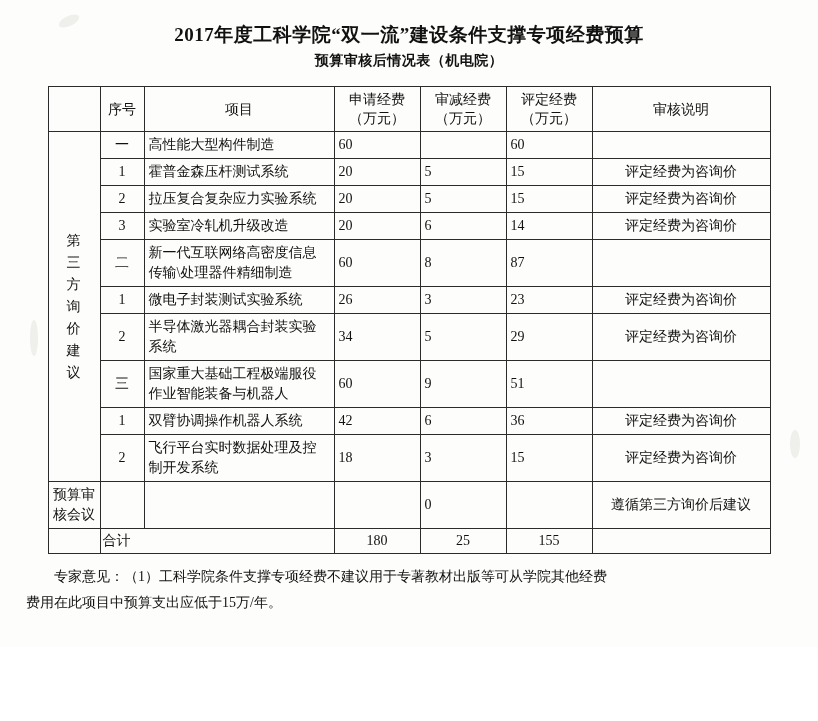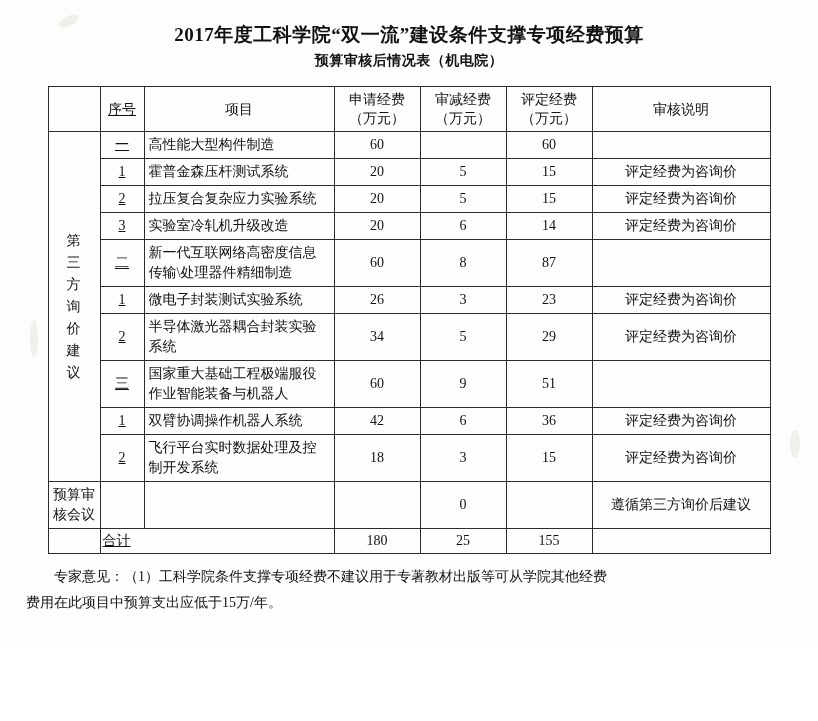--- a/index.html
+++ b/index.html
@@ -50,23 +50,23 @@
     font-family: "Liberation Serif", serif;
   }
   .hdr td {
     text-align: center;
     font-weight: bold;
     font-size: 14.5px;
     line-height: 19px;
     padding: 5px 2px;
   }
   .c-side { width: 52px; text-align: center; line-height: 20px; }
-  .c-no { width: 44px; text-align: center; text-decoration: underline; }
+  .c-no { width: 44px; text-align: center; }
   .c-item { width: 190px; text-align: left; line-height: 20px; padding-left: 6px; }
-  .c-num { width: 86px; text-align: center; }
+  .c-num { width: 86px; text-align: left; }
   .c-note { width: 178px; text-align: center; }
   .two-line { line-height: 20px; }
   .vert-side {
     text-align: center;
     letter-spacing: 1px;
     line-height: 22px;
   }
   .total-row td { text-align: center; }
   .footnote {
     margin: 10px 26px 0 26px;

